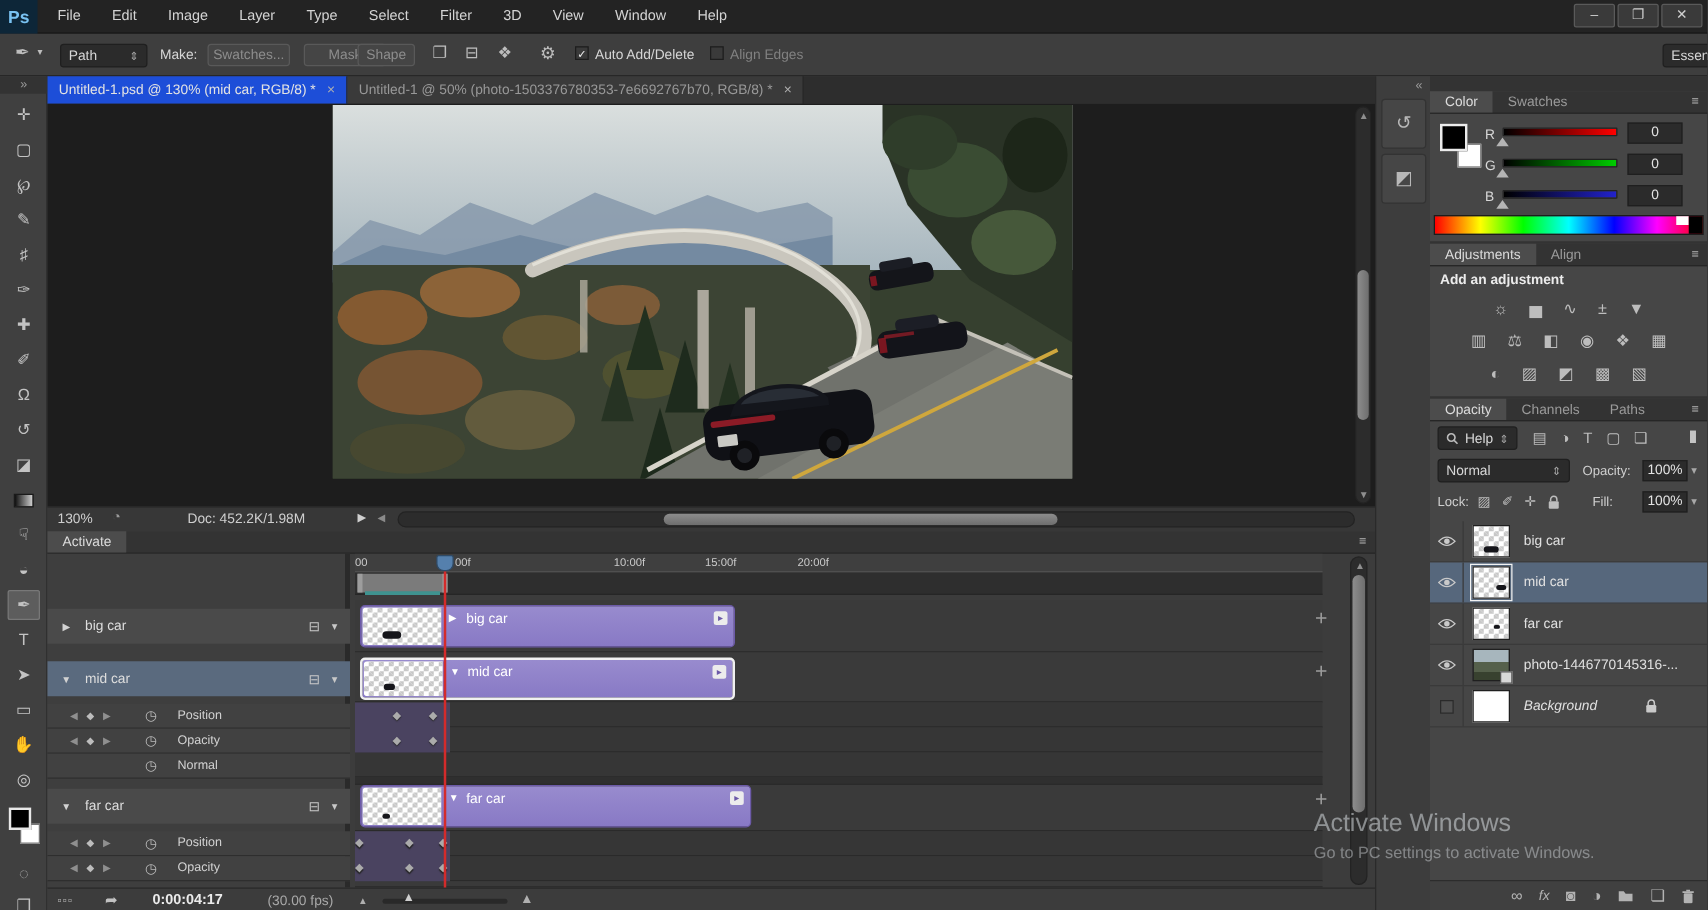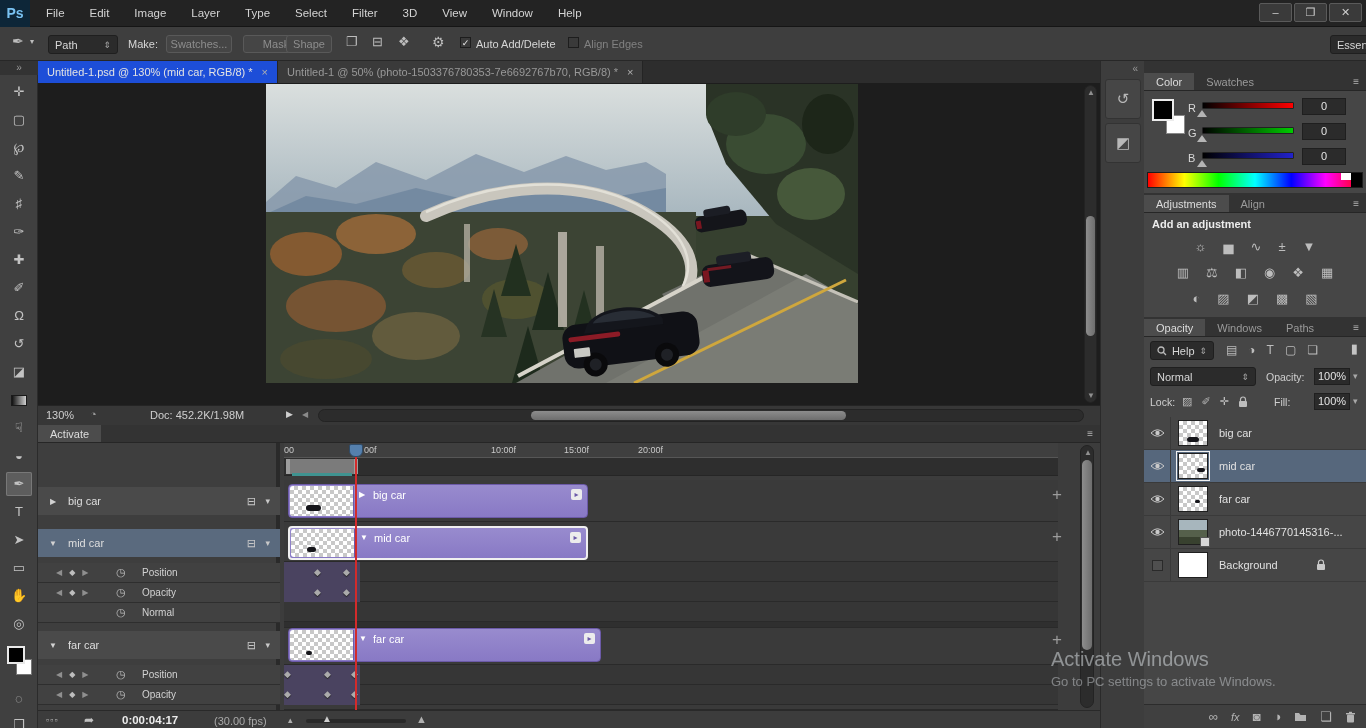--- a/index.html
+++ b/index.html
@@ -496,21 +496,21 @@
         <span>▨</span>
         <span>◩</span>
         <span>▩</span>
         <span>▧</span>
       </div>
     </div>
 
     <div class="panel" style="top:258px;height:409px">
       <div class="ptabsbar" style="position:relative">
         <div class="ptab on">Opacity</div>
-        <div class="ptab off">Windows</div>
+        <div class="ptab off">Channels</div>
         <div class="ptab off">Paths</div>
         <span class="pmenuicon">≡</span>
       </div>
 
       <div class="a selbox" style="left:6px;top:22px;width:64px;height:19px">
         <svg width="10" height="10" viewBox="0 0 10 10">
             <circle cx="4" cy="4" r="3" fill="none" stroke="#bbb" stroke-width="1.3"></circle>
             <path d="M6.3,6.3 L9,9" stroke="#bbb" stroke-width="1.3"></path>
           </svg>
         <span>Help</span>
@@ -593,21 +593,21 @@
         <div class="lthumb" style="background:linear-gradient(180deg,#a7b6bd 0 40%,#55604b 40% 72%,#38412f 72%)">
             <span class="smbadge"></span>
           </div>
         <span class="lname">photo-1446770145316-...</span>
       </div>
       <div class="lrow" style="top:230px">
         <div class="eyecell">
             <span style="width:11px;height:11px;border:1px solid #2a2a2a;background:#4f4f4f;display:inline-block"></span>
           </div>
         <div class="lthumb" style="background:#fff"></div>
-        <span class="lname" style="">Background</span>
+        <span class="lname" style="font-style:italic">Background</span>
         <svg width="10" height="12" viewBox="0 0 10 12" style="position:absolute;right:40px">
             <path d="M2.5,5 V3.5 a2.5,2.5 0 0 1 5,0 V5" fill="none" stroke="#c9c9c9" stroke-width="1.2"></path>
             <rect x="1" y="5" width="8" height="6" rx="1" fill="#c9c9c9"></rect>
           </svg>
       </div>
 
       <div class="a f" style="left:0;bottom:0;width:222px;height:24px;background:#404040;border-top:1px solid #2c2c2c;justify-content:flex-end;gap:13px;padding-right:10px">
         <span class="footico">∞</span>
         <span class="footico" style="font-size:11px;font-style:italic">fx</span>
         <span class="footico">◙</span>

